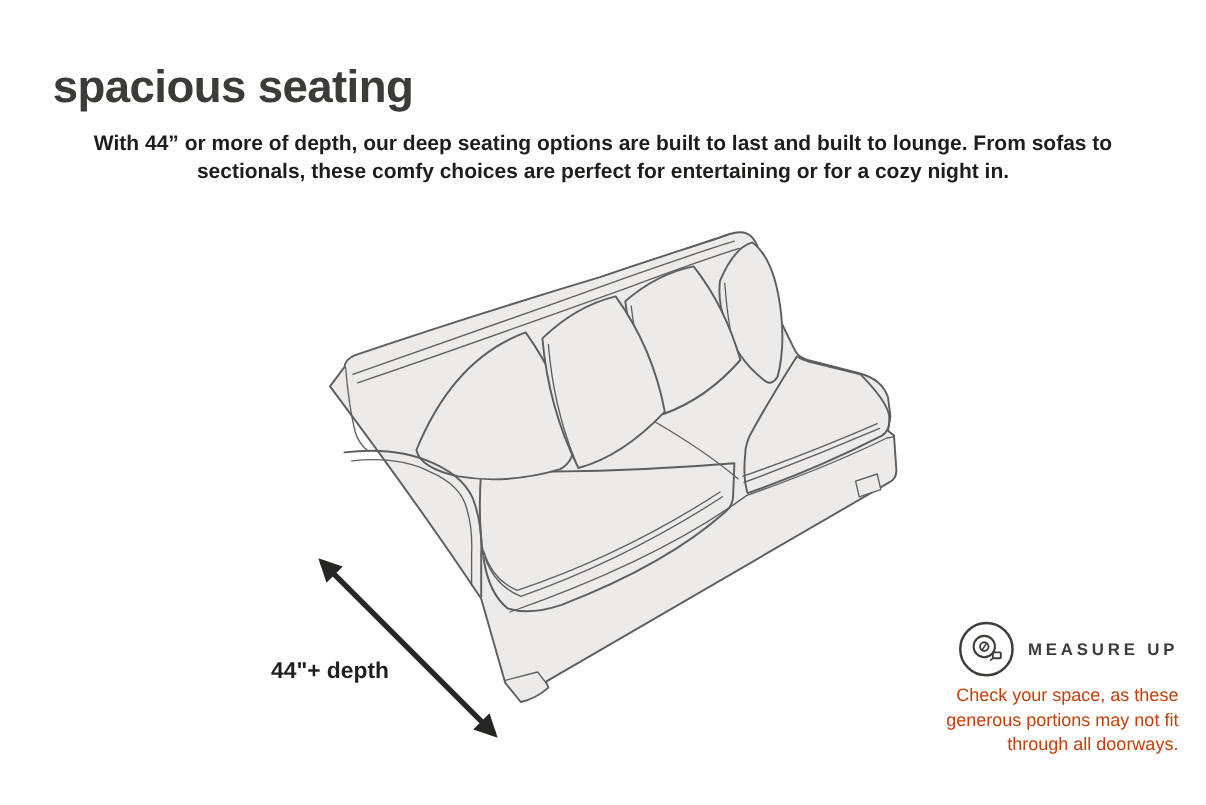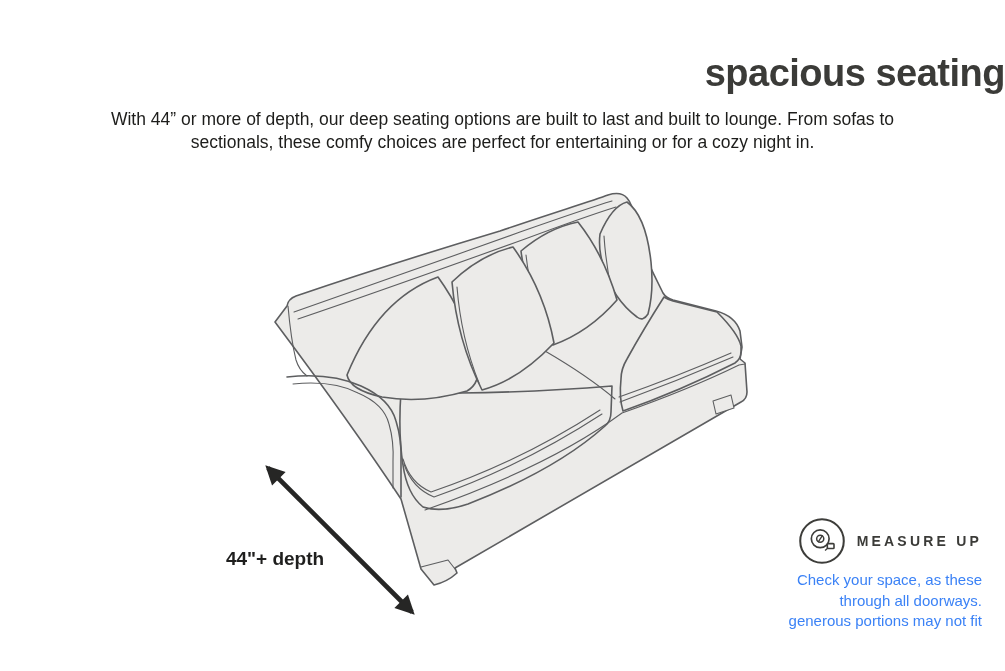--- a/index.html
+++ b/index.html
@@ -1,41 +1,41 @@
 <!DOCTYPE html>
 <html><head>
 <meta charset="utf-8">
 <style>
   html,body{margin:0;padding:0}
   body{
     width:1005px;height:671px;background:#ffffff;position:relative;overflow:hidden;
     font-family:"Liberation Sans",sans-serif;color:#1d1d1b;
   }
   .page-title{
-    margin:52px 0 3px;text-align:right;font-size:38px;font-weight:700;
+    margin:52px 0 3px;text-align:left;font-size:38px;font-weight:700;
     color:#3b3b38;letter-spacing:-0.5px;padding-left:44px;
   }
   .intro-text{
     margin:13px auto 0;width:870px;text-align:center;font-size:17.5px;
-    line-height:1.32;color:#1d1d1b;
+    line-height:1.32;color:#1d1d1b;font-weight:bold;
   }
   .sofa-wrap{position:absolute;left:225px;top:185px;width:535px;height:470px}
   .sofa-wrap svg{display:block;width:100%;height:100%}
   .ln{stroke:#5d5e60;stroke-width:1.6;stroke-linejoin:round;stroke-linecap:round}
   .thin{stroke-width:1.1}
   .fillpart{fill:#ecebe9}
   .nofill{fill:none}
   .arrow-line{stroke:#262625;stroke-width:4.6;fill:none}
   .dim-label{font-size:19px;font-weight:700;fill:#1f1f1e;font-family:"Liberation Sans",sans-serif}
   .measure-up{position:absolute;left:732px;top:517px;width:250px}
   .mu-head{display:flex;align-items:center;justify-content:flex-end;gap:11px}
   .mu-icon{width:48px;height:48px;flex:0 0 auto}
   .mu-icon .ic{stroke:#3d3d3a;fill:none}
   .mu-title{font-size:14px;font-weight:700;letter-spacing:3.2px;color:#3b3b38;white-space:nowrap}
-  .mu-note{margin-top:5px;text-align:right;font-size:15px;line-height:1.38;color:#3b82f6}
+  .mu-note{margin-top:5px;text-align:right;font-size:15px;line-height:1.38;color:#c2410c}
 </style>
 </head>
 <body>
 
 <h1 class="page-title">spacious seating</h1>
 
 <p class="intro-text">With 44” or more of depth, our deep seating options are built to last and built to lounge. From sofas to sectionals, these comfy choices are perfect for entertaining or for a cozy night in.</p>
 
 <div class="sofa-wrap">
   <svg viewBox="225 185 535 470" xmlns="http://www.w3.org/2000/svg">
@@ -109,16 +109,16 @@
       <circle class="ic" cx="25" cy="24.5" r="10" stroke-width="1.9"></circle>
       <circle class="ic" cx="25" cy="24.5" r="4" stroke-width="1.7"></circle>
       <line class="ic" x1="27.6" y1="20.8" x2="22.6" y2="28.2" stroke-width="1.5"></line>
       <rect class="ic" x="33" y="30" width="7.5" height="5.5" rx="1" stroke-width="1.8"></rect>
       <path class="ic" d="M33,35.5 l-2.6,2.1" stroke-width="1.5"></path>
     </svg>
     <span class="mu-title">MEASURE UP</span>
   </div>
   <div class="mu-note">
     <div>Check your space, as these</div>
+    <div>generous portions may not fit</div>
     <div>through all doorways.</div>
-    <div>generous portions may not fit</div>
   </div>
 </aside>
 
 </body></html>

